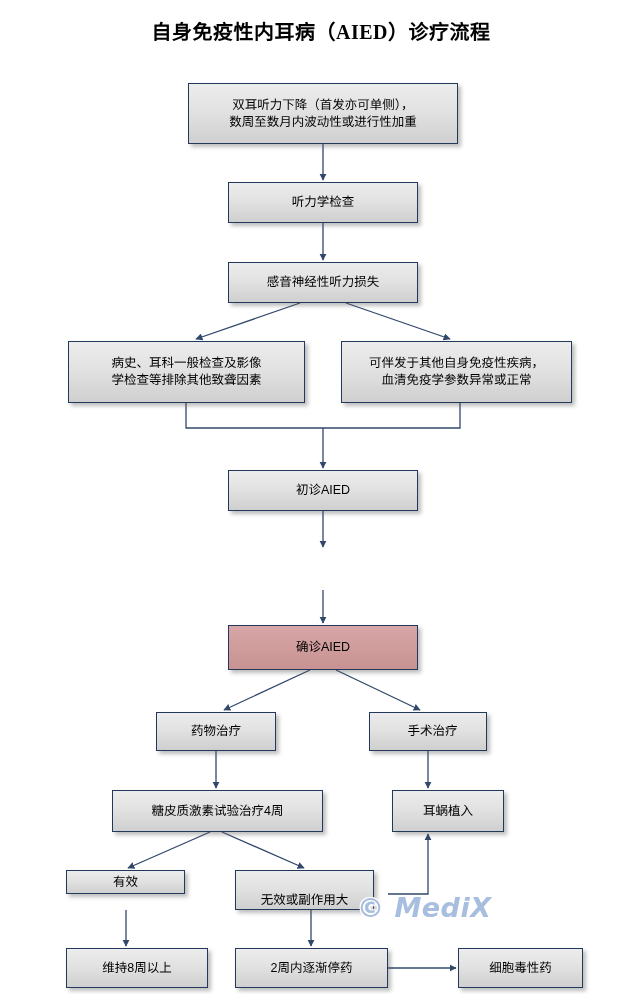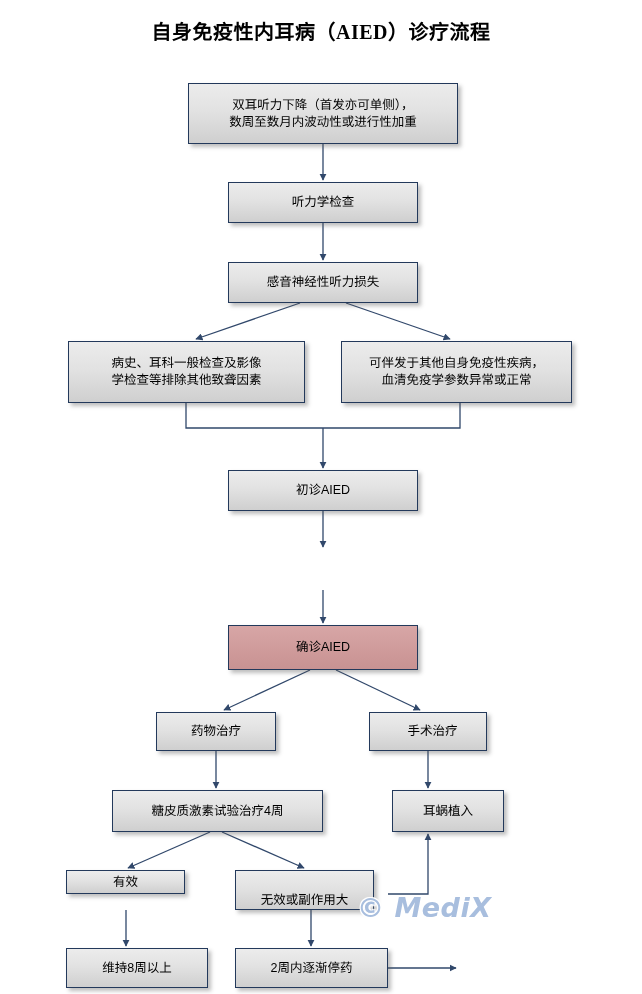--- a/index.html
+++ b/index.html
@@ -196,16 +196,19 @@
   </div>
 
   <div class="node" style="left:66px; top:948px; width:142px; height:40px;">
     <span class="node-label">维持8周以上</span>
   </div>
 
   <div class="node" style="left:235px; top:948px; width:153px; height:40px;">
     <span class="node-label">2周内逐渐停药</span>
   </div>
 
+  <div class="node" style="left:458px; top:948px; width:125px; height:40px;">
+    <span class="node-label">细胞毒性药</span>
+  </div>
 
   <div id="watermark">© MediX</div>
 
 </div>
 
 </body></html>

